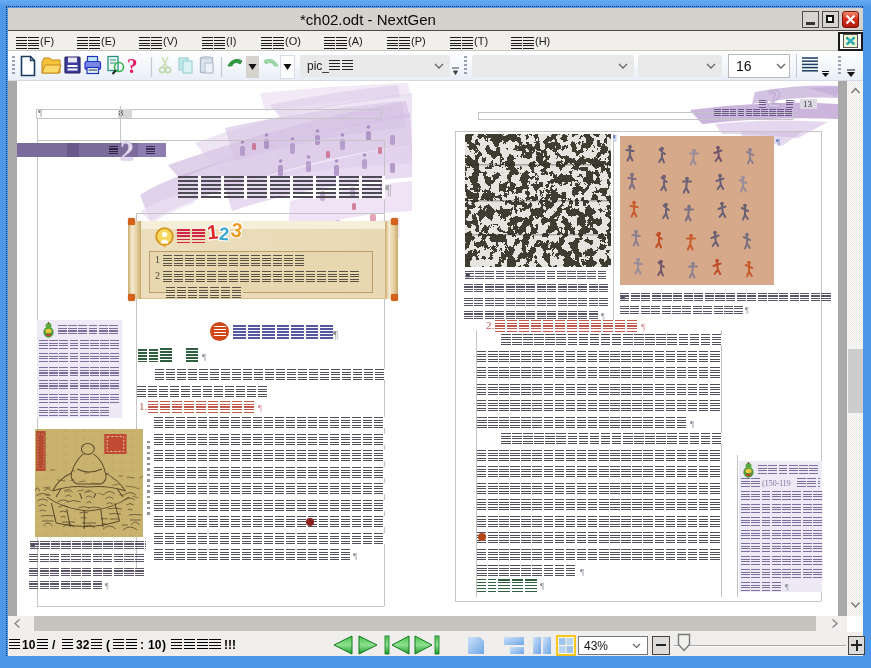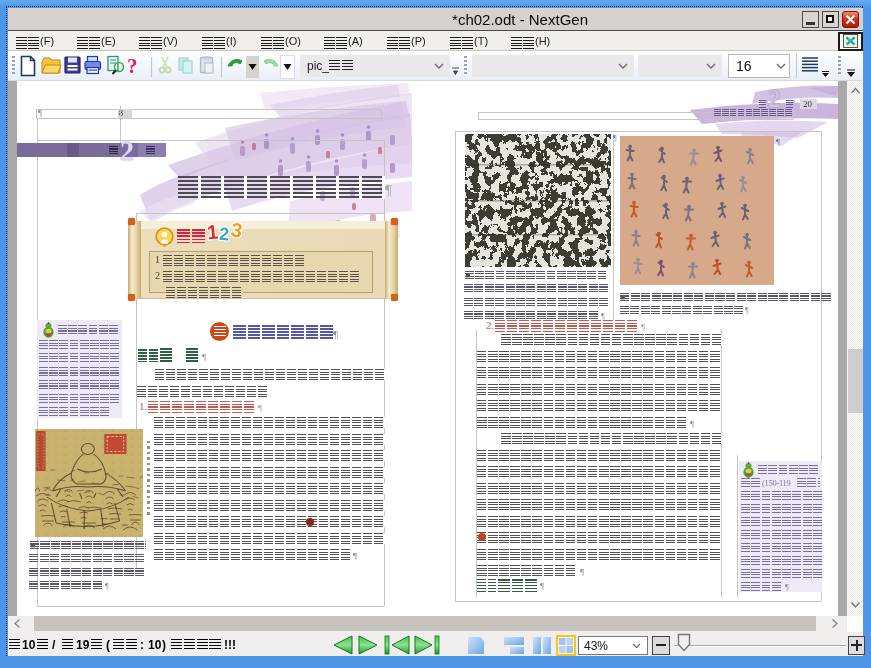--- a/index.html
+++ b/index.html
@@ -5,21 +5,21 @@
 div,span{position:absolute;box-sizing:border-box;}
 .hz{position:absolute;}
 .ln{position:absolute;background:#c0c0c0;}
 .pil{position:absolute;color:#8a8a9a;font-size:9px;font-family:"Liberation Serif",serif;}
 
 </style></head><body>
 <div style="left:0;top:0;width:871px;height:668px;background:linear-gradient(180deg,#66aaf2 0,#4e97e8 8px);"></div>
 <div style="left:6px;top:6px;width:857px;height:650px;border:1px dotted #14305e;"></div>
 <div style="left:8px;top:8px;width:855px;height:648px;background:#fff;"></div>
 <div style="left:8px;top:8px;width:855px;height:23px;background:#d5d2cd;border-bottom:1px solid #4a4a48;"></div>
-<div style="left:308px;top:11px;width:280px;height:18px;position:absolute;color:#0a0a0a;font-size:15px;text-align:right;white-space:nowrap;">*ch02.odt - NextGen</div>
+<div style="left:300px;top:11px;width:280px;height:18px;position:absolute;color:#0a0a0a;font-size:15px;text-align:left;white-space:nowrap;">*ch02.odt - NextGen</div>
 <div style="left:802px;top:11px;width:17px;height:17px;background:#d8d5d0;border:1px solid #4c4c4c;"></div>
 <div style="left:806px;top:22px;width:9px;height:3px;background:#333;"></div>
 <div style="left:822px;top:11px;width:17px;height:17px;background:#d8d5d0;border:1px solid #4c4c4c;"></div>
 <div style="left:826px;top:15px;width:8px;height:8px;background:#fff;border:2px solid #111;"></div>
 <div style="left:842px;top:11px;width:17px;height:17px;background:linear-gradient(180deg,#ef8a70 0,#d8321e 45%,#b01a0e 100%);border:1px solid #7e140c;border-radius:3px;"></div>
 <svg style="left:845px;top:14px;position:absolute" width="11" height="11">
     <path d="M1.5 1.5 L9.5 9.5 M9.5 1.5 L1.5 9.5" stroke="#fff" stroke-width="2.2"></path>
   </svg>
 <div style="left:8px;top:31px;width:855px;height:20px;background:#f1efec;border-bottom:1px solid #c9c5bf;"></div>
 <div class="hz" style="left:16px;top:37px;width:24.4px;height:11.5px;background:repeating-linear-gradient(90deg,transparent 0 10.70px,#f1efec 10.70px 12.20px),repeating-linear-gradient(180deg,#1a1a1a 0 1.21px,transparent 1.21px 2.76px);"></div>
@@ -406,21 +406,21 @@
 <path d="M128 4 L160 2 L156 12 Z" fill="#bfa5d4" opacity="0.6"></path>
 </svg>
 <div class="ln" style="left:478px;top:112px;width:315px;height:1px;background:#c4c4c4;"></div>
 <div class="ln" style="left:478px;top:119px;width:315px;height:1px;background:#c4c4c4;"></div>
 <div class="ln" style="left:478px;top:112px;width:1px;height:7px;background:#c4c4c4;"></div>
 <div class="ln" style="left:793px;top:112px;width:1px;height:7px;background:#c4c4c4;"></div>
 <div class="hz" style="left:759.0px;top:99.5px;width:8.6px;height:8.5px;background:repeating-linear-gradient(90deg,transparent 0 7.29px,#cdb9de 7.29px 8.59px),repeating-linear-gradient(180deg,#6a5a8a 0 1.00px,transparent 1.00px 2.20px);"></div>
 <div style="left:768px;top:85px;font-size:25px;font-weight:bold;color:#cfc2e2;font-family:'Liberation Serif',serif;text-shadow:0 0 2px #8a76ac;">2</div>
 <div class="hz" style="left:786.0px;top:99.5px;width:8.6px;height:8.5px;background:repeating-linear-gradient(90deg,transparent 0 7.29px,#cdb9de 7.29px 8.59px),repeating-linear-gradient(180deg,#6a5a8a 0 1.00px,transparent 1.00px 2.20px);"></div>
 <div style="left:800px;top:99px;width:17px;height:10px;background:#dcd8e4;"></div>
-<div style="left:803px;top:98.5px;font-size:9px;color:#333;font-family:'Liberation Serif',serif;">20</div>
+<div style="left:803px;top:98.5px;font-size:9px;color:#333;font-family:'Liberation Serif',serif;">13</div>
 <div class="hz" style="left:714.0px;top:109.0px;width:79.0px;height:8.0px;background:repeating-linear-gradient(90deg,transparent 0 6.70px,#cdb9de 6.70px 7.90px),repeating-linear-gradient(180deg,#6a5a8a 0 0.95px,transparent 0.95px 2.10px);"></div>
 <div class="ln" style="left:455px;top:131px;width:366px;height:1px;background:#c4c4c4;"></div>
 <div class="ln" style="left:455px;top:131px;width:1px;height:470px;background:#c4c4c4;"></div>
 <div class="ln" style="left:821px;top:131px;width:1px;height:470px;background:#c4c4c4;"></div>
 <div class="ln" style="left:455px;top:601px;width:366px;height:1px;background:#c4c4c4;"></div>
 <div class="ln" style="left:613px;top:134px;width:1px;height:192px;background:#c4c4c4;"></div>
 <div class="ln" style="left:737px;top:455px;width:1px;height:142px;background:#c4c4c4;"></div>
 <div class="ln" style="left:476px;top:330px;width:1px;height:267px;background:#c4c4c4;"></div>
 <div class="ln" style="left:721px;top:330px;width:1px;height:267px;background:#c4c4c4;"></div>
 <svg style="left:465px;top:134px;position:absolute" width="146" height="133" viewBox="0 0 146 133">
@@ -628,21 +628,21 @@
 <svg style="left:831px;top:619px;position:absolute" width="8" height="10">
     <path d="M1.5 0.5 l4.5 4 l-4.5 4" fill="none" stroke="#888" stroke-width="1.4"></path>
   </svg>
 <div style="left:34px;top:616px;width:782px;height:15px;background:#c6c3bf;"></div>
 <div style="left:8px;top:632px;width:855px;height:24px;background:#efeeec;"></div>
 <div class="hz" style="left:9px;top:639px;width:12.8px;height:12.0px;background:repeating-linear-gradient(90deg,transparent 0 11.20px,#efeeec 11.20px 12.80px),repeating-linear-gradient(180deg,#000 0 1.50px,transparent 1.50px 2.90px);"></div>
 <div style="left:22px;top:638px;font-size:12px;font-weight:bold;color:#000;">10</div>
 <div class="hz" style="left:37px;top:639px;width:12.8px;height:12.0px;background:repeating-linear-gradient(90deg,transparent 0 11.20px,#efeeec 11.20px 12.80px),repeating-linear-gradient(180deg,#000 0 1.50px,transparent 1.50px 2.90px);"></div>
 <div style="left:52px;top:638px;font-size:12px;font-weight:bold;color:#000;">/</div>
 <div class="hz" style="left:62px;top:639px;width:12.8px;height:12.0px;background:repeating-linear-gradient(90deg,transparent 0 11.20px,#efeeec 11.20px 12.80px),repeating-linear-gradient(180deg,#000 0 1.50px,transparent 1.50px 2.90px);"></div>
-<div style="left:76px;top:638px;font-size:12px;font-weight:bold;color:#000;">19</div>
+<div style="left:76px;top:638px;font-size:12px;font-weight:bold;color:#000;">32</div>
 <div class="hz" style="left:91px;top:639px;width:12.8px;height:12.0px;background:repeating-linear-gradient(90deg,transparent 0 11.20px,#efeeec 11.20px 12.80px),repeating-linear-gradient(180deg,#000 0 1.50px,transparent 1.50px 2.90px);"></div>
 <div style="left:106px;top:638px;font-size:12px;font-weight:bold;color:#000;">(</div>
 <div class="hz" style="left:113px;top:639px;width:25.6px;height:12.0px;background:repeating-linear-gradient(90deg,transparent 0 11.20px,#efeeec 11.20px 12.80px),repeating-linear-gradient(180deg,#000 0 1.50px,transparent 1.50px 2.90px);"></div>
 <div style="left:140px;top:638px;font-size:12px;font-weight:bold;color:#000;">:</div>
 <div style="left:148px;top:638px;font-size:12px;font-weight:bold;color:#000;">10</div>
 <div style="left:162px;top:638px;font-size:12px;font-weight:bold;color:#000;">)</div>
 <div class="hz" style="left:171px;top:639px;width:51.2px;height:12.0px;background:repeating-linear-gradient(90deg,transparent 0 11.20px,#efeeec 11.20px 12.80px),repeating-linear-gradient(180deg,#000 0 1.50px,transparent 1.50px 2.90px);"></div>
 <div style="left:224px;top:638px;font-size:12px;font-weight:bold;color:#000;">!!!</div>
 <svg style="left:330px;top:634px;position:absolute" width="115" height="22">
 <defs>

